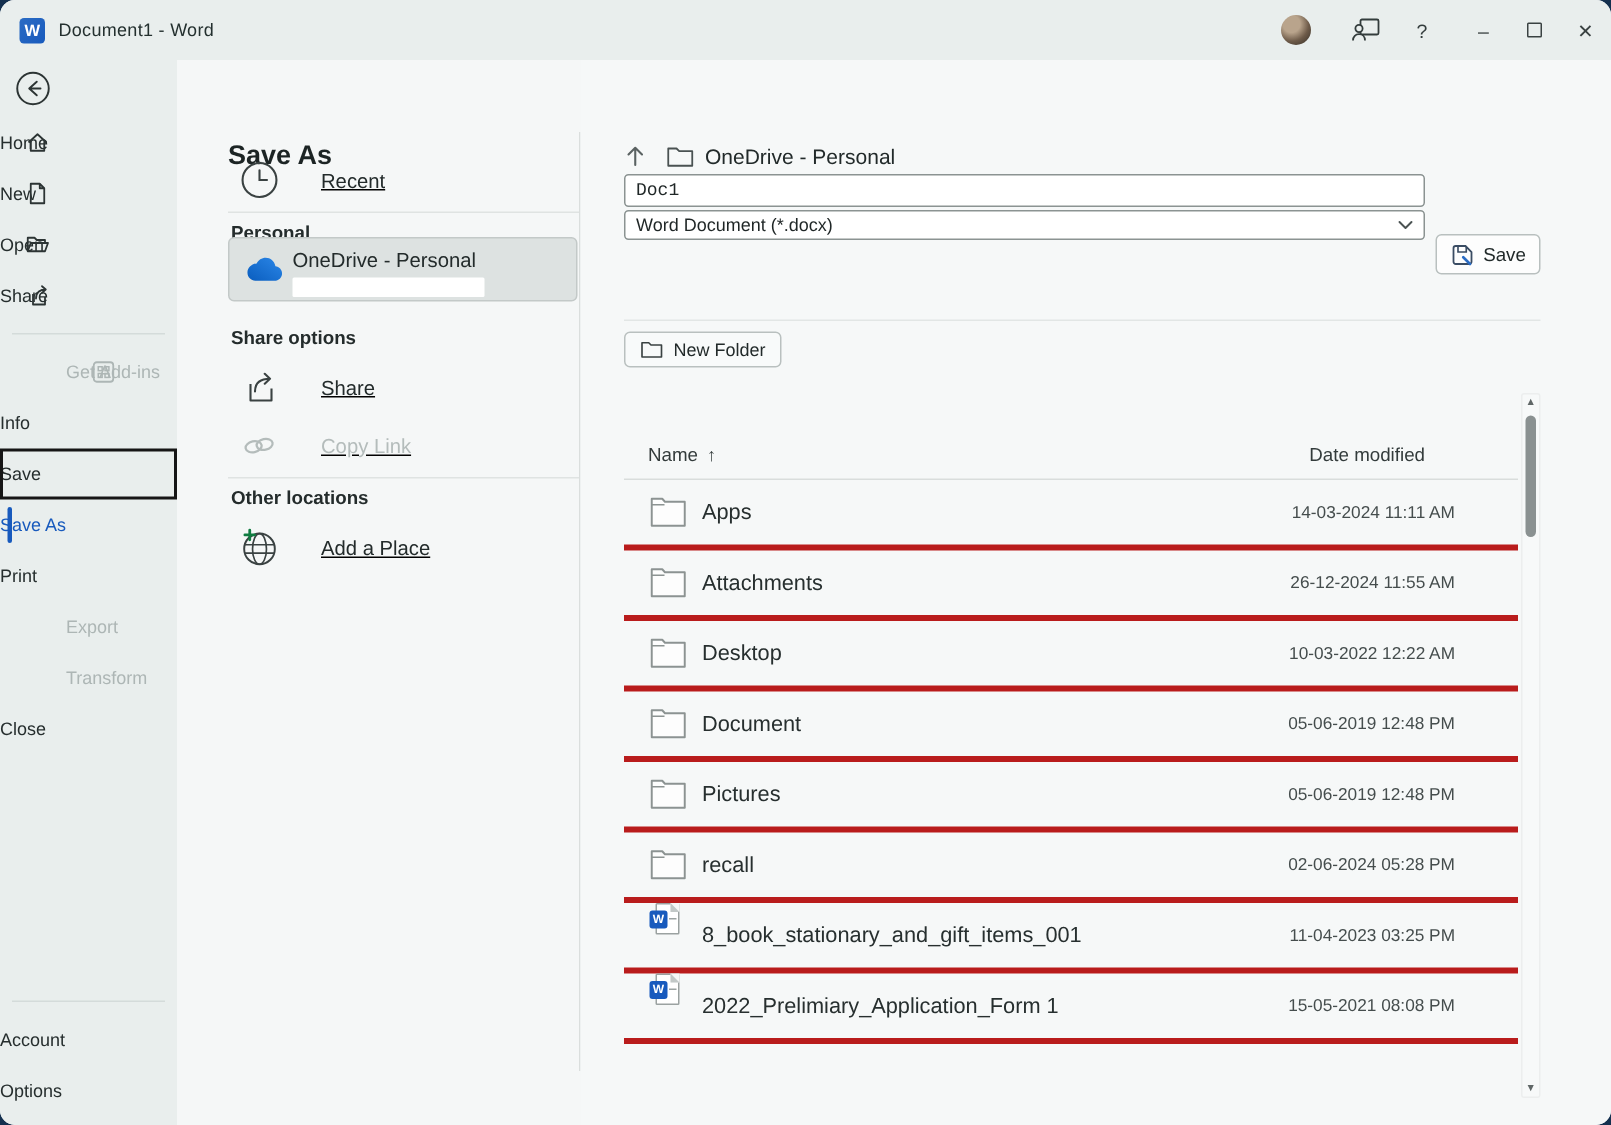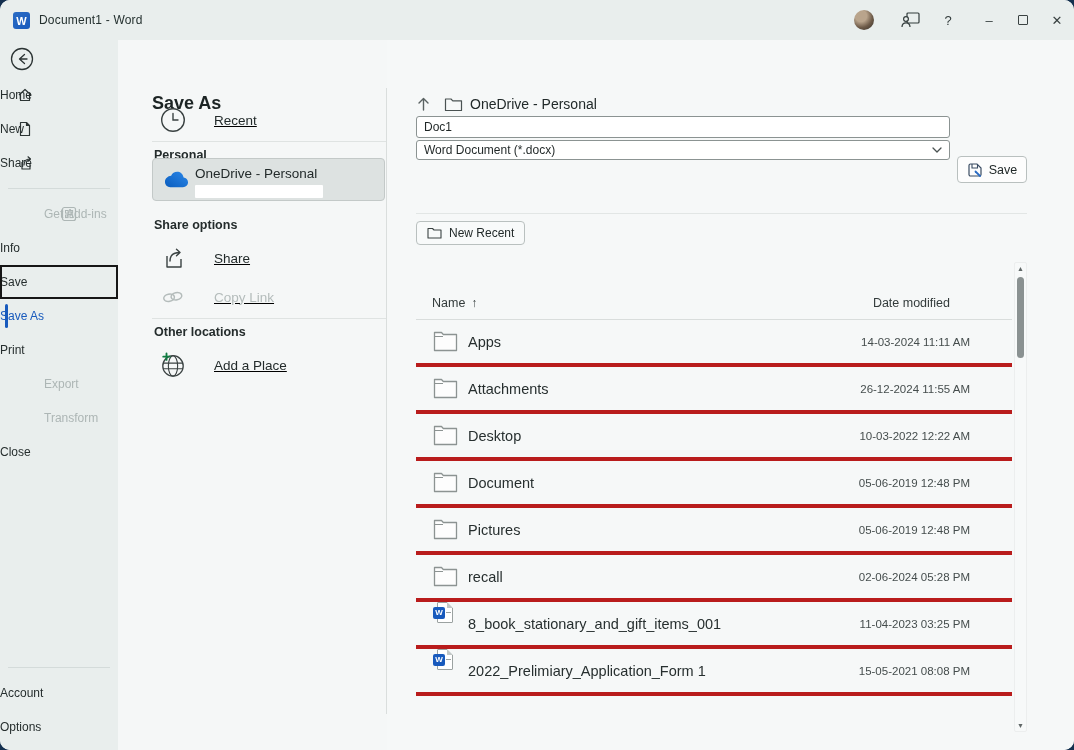--- a/index.html
+++ b/index.html
@@ -50,21 +50,21 @@
   .copylink-row .place-label { color:#b4bcbb; }
   .addplace-row { left:34px; top:305px; height:40px; width:220px; }
   .place-row .plicon { margin-left:8px; margin-right:28px; width:26px; display:flex; justify-content:center; }
 
   
   .content { position:absolute; left:387px; top:40px; right:0; bottom:0; background:#f6f8f8; }
   .crumb-row { position:absolute; left:29px; top:50px; height:28px; display:flex; align-items:center; }
   .crumb-up { width:15px; margin-right:13px; cursor:pointer; }
   .crumb-folder { margin-right:7px; }
   .crumb-text { font-size:14px; color:#222a2a; cursor:pointer; }
-  .fname-input { position:absolute; left:29px; top:76px; width:534px; height:22px; border:1px solid #8b9392; border-radius:3px; background:#fff; font-size:12px; color:#1f2626; padding:9px 7px; font-family:Liberation Sans, sans-serif; outline:none; }
+  .fname-input { position:absolute; left:29px; top:76px; width:534px; height:22px; border:1px solid #8b9392; border-radius:3px; background:#fff; font-size:12px; color:#1f2626; padding:9px 7px; font-family:Liberation Mono, monospace; outline:none; }
   .ftype-select { position:absolute; left:29px; top:100px; width:534px; height:20px; border:1px solid #8b9392; border-radius:3px; background:#fff; font-size:12px; color:#1f2626; display:flex; align-items:center; padding:0 7px; cursor:pointer; }
   .ftype-select .chev { margin-left:auto; }
   .save-btn { position:absolute; left:570px; top:116px; width:70px; height:27px; background:#fdfdfd; border:1px solid #b9c0bf; border-radius:4px; display:flex; align-items:center; justify-content:center; gap:6px; font-size:12.5px; color:#222a2a; cursor:pointer; }
   .hdiv { position:absolute; left:29px; right:47px; top:173px; height:1px; background:#e2e6e5; }
   .newfolder-btn { position:absolute; left:29px; top:181px; height:24px; padding:0 10px; background:#f8fafa; border:1px solid #b9c0bf; border-radius:4px; display:flex; align-items:center; gap:7px; font-size:12px; color:#222a2a; cursor:pointer; }
 
   .list-header { position:absolute; left:29px; right:62px; top:250px; height:28px; }
   .col-name { position:absolute; left:16px; top:6px; font-size:12.5px; color:#333b3b; cursor:pointer; }
   .col-name .sort { font-size:12px; margin-left:6px; color:#333b3b; }
   .col-date { position:absolute; right:62px; top:6px; font-size:12.5px; color:#333b3b; cursor:pointer; }
@@ -138,20 +138,29 @@
         <span class="sbicon">
           <svg width="16" height="16" viewBox="0 0 16 16">
               <path d="M3.5 1.5 H9.5 L12.5 4.5 V14.5 H3.5 Z M9.5 1.5 V4.5 H12.5" fill="none" stroke="#2c3434" stroke-width="1.2" stroke-linejoin="round"></path>
             </svg>
         </span>
         <span>New</span>
       </div>
       <div class="sb-item">
         <span class="sbicon">
           <svg width="16" height="16" viewBox="0 0 16 16">
+              <path d="M1.5 12.5 V3.5 H6 L7.5 5 H13 V7" fill="none" stroke="#2c3434" stroke-width="1.2" stroke-linejoin="round"></path>
+              <path d="M1.5 12.5 L3.5 7 H15 L13 12.5 Z" fill="none" stroke="#2c3434" stroke-width="1.2" stroke-linejoin="round"></path>
+            </svg>
+        </span>
+        <span>Open</span>
+      </div>
+      <div class="sb-item">
+        <span class="sbicon">
+          <svg width="16" height="16" viewBox="0 0 16 16">
               <path d="M5 7 V14 H13 V9" fill="none" stroke="#2c3434" stroke-width="1.2" stroke-linejoin="round"></path>
               <path d="M7 10 C7 5.5 10 4 13.5 4 M13.5 4 L11 1.8 M13.5 4 L11 6.3" fill="none" stroke="#2c3434" stroke-width="1.2" stroke-linecap="round" stroke-linejoin="round"></path>
             </svg>
         </span>
         <span>Share</span>
       </div>
     </div>
 
     <div class="sb-divider"></div>
 
@@ -313,21 +322,21 @@
     </div>
 
     <div class="hdiv"></div>
 
     <div class="newfolder-btn">
       <span>
         <svg width="15" height="12" viewBox="0 0 15 12">
             <path d="M1 11 V1.5 H5.5 L7 3 H14 V11 Z" fill="none" stroke="#3a4242" stroke-width="1.1" stroke-linejoin="round"></path>
           </svg>
       </span>
-      <span>New Recent</span>
+      <span>New Folder</span>
     </div>
 
     <div class="list-header">
       <span class="col-name"><span>Name</span><span class="sort">↑</span></span>
       <span class="col-date">Date modified</span>
     </div>
     <div class="header-line"></div>
 
     <div class="file-list">
   <div class="file-row">

